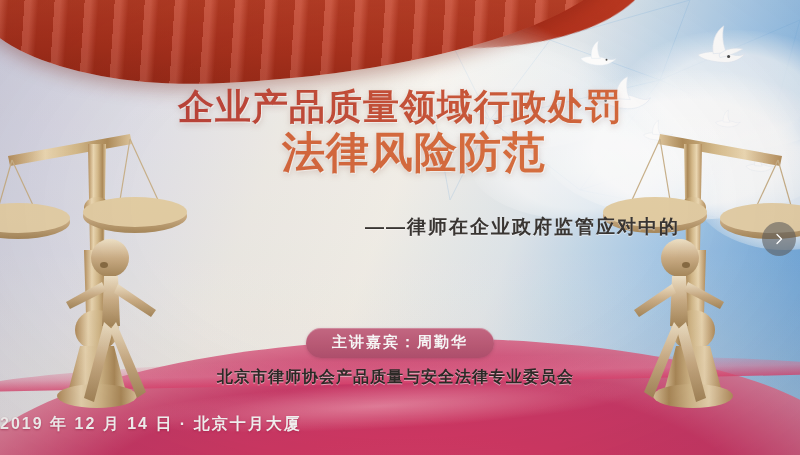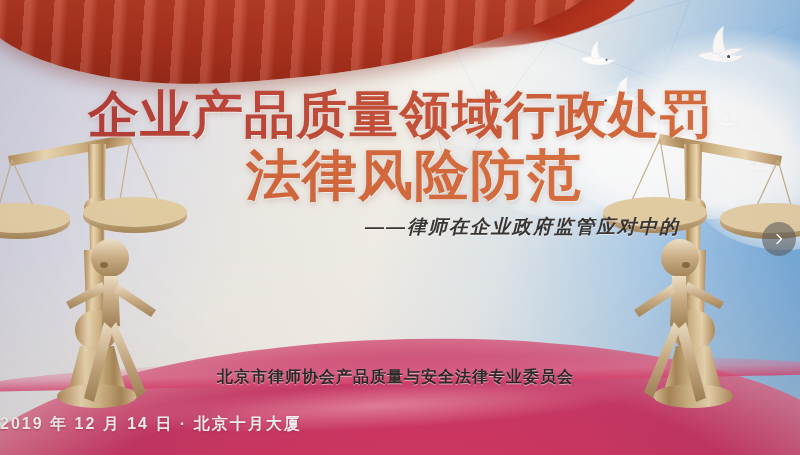--- a/index.html
+++ b/index.html
@@ -111,30 +111,29 @@
   .title-line{
     font-family:"Liberation Sans","DejaVu Sans",sans-serif;
     font-weight:bold;
     letter-spacing:1px;
     line-height:1.06;
     background:linear-gradient(95deg,#b03a39 0%,#bc4539 28%,#c85439 55%,#d5693c 78%,#dd7540 100%);
     -webkit-background-clip:text;background-clip:text;
     color:transparent;-webkit-text-fill-color:transparent;
     filter:drop-shadow(1px 1px 0 rgba(255,255,255,.55)) drop-shadow(0 2px 3px rgba(120,50,30,.18));
   }
-  .title-1{font-size:51px;}
-  .title-2{font-size:55px;margin-top:4px;
+  .title-1{font-size:36px;}
+  .title-2{font-size:43px;margin-top:4px;
     background:linear-gradient(95deg,#cf5f3b 0%,#d76b3e 50%,#de7842 100%);
     -webkit-background-clip:text;background-clip:text;margin-left:28px;}
 
   .subtitle-wrap{
     position:absolute;left:0;right:120px;top:212px;
     text-align:right;
     color:#3a3633;
-    font-style:italic;
   }
   .sub-line{
     font-size:19px;
     font-weight:bold;
     letter-spacing:2px;
     line-height:1.55;
     text-shadow:0 1px 0 rgba(255,255,255,.6);
   }
   .sub-2{padding-right:2px;}
 
@@ -342,20 +341,21 @@
 
     <div class="title-wrap">
       <div class="title-line title-1">企业产品质量领域行政处罚</div>
       <div class="title-line title-2">法律风险防范</div>
     </div>
 
     <div class="subtitle-wrap">
       <div class="sub-line sub-1">——律师在企业政府监管应对中的</div>
     </div>
 
+    <div class="speaker-badge">主讲嘉宾：周勤华</div>
 
     <div class="org-line">北京市律师协会产品质量与安全法律专业委员会</div>
 
     <div class="date-line">2019 年 12 月 14 日 ·  北京十月大厦</div>
   </div>
 
   <div class="photo-grade"></div>
 
   <div class="next-btn">
     <svg width="14" height="14" viewBox="0 0 14 14">

